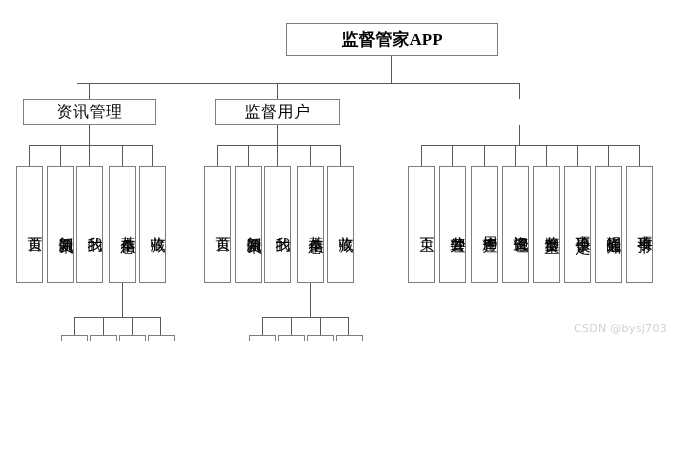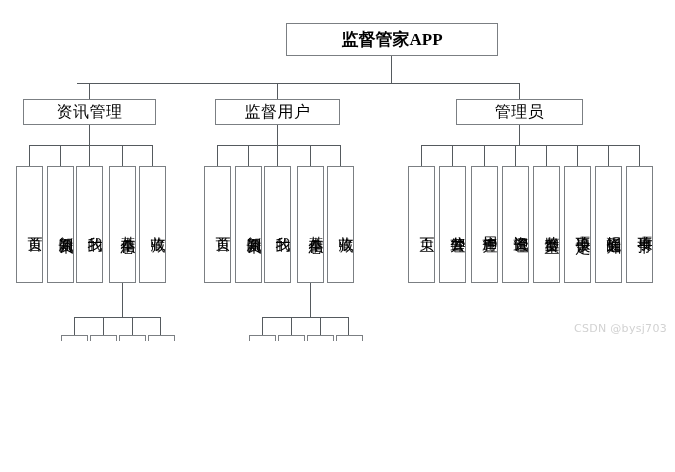--- a/index.html
+++ b/index.html
@@ -82,21 +82,20 @@
   <div class="vline" style="left:391px; top:56px; height:27px;"></div>
 
   <div class="hline" style="left:77px; top:83px; width:442px;"></div>
 
   <div class="vline" style="left:89px; top:83px; height:16px;"></div>
   <div class="vline" style="left:277px; top:83px; height:16px;"></div>
   <div class="vline" style="left:519px; top:83px; height:16px;"></div>
 
   <div class="node horiz" style="left:23px; top:99px; width:133px; height:26px;">资讯管理</div>
   <div class="node horiz" style="left:215px; top:99px; width:125px; height:26px;font-family:Liberation Serif, serif;">监督用户</div>
-  <div class="node horiz" style="left:456px; top:99px; width:127px; height:26px;">管理员</div>
 
   <div class="vline" style="left:89px; top:125px; height:20px;"></div>
   <div class="hline" style="left:29px; top:145px; width:124px;"></div>
 
   <div class="vline" style="left:29px;  top:145px; height:21px;"></div>
   <div class="vline" style="left:60px;  top:145px; height:21px;"></div>
   <div class="vline" style="left:89px;  top:145px; height:21px;"></div>
   <div class="vline" style="left:122px; top:145px; height:21px;"></div>
   <div class="vline" style="left:152px; top:145px; height:21px;"></div>
 

